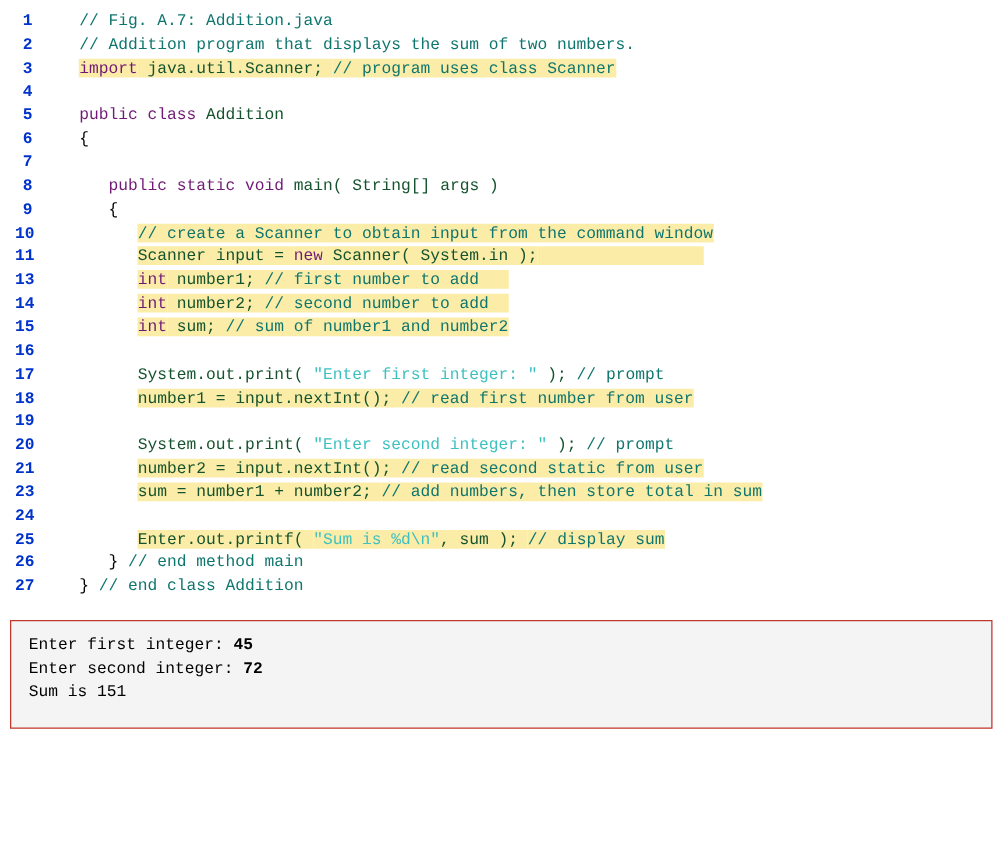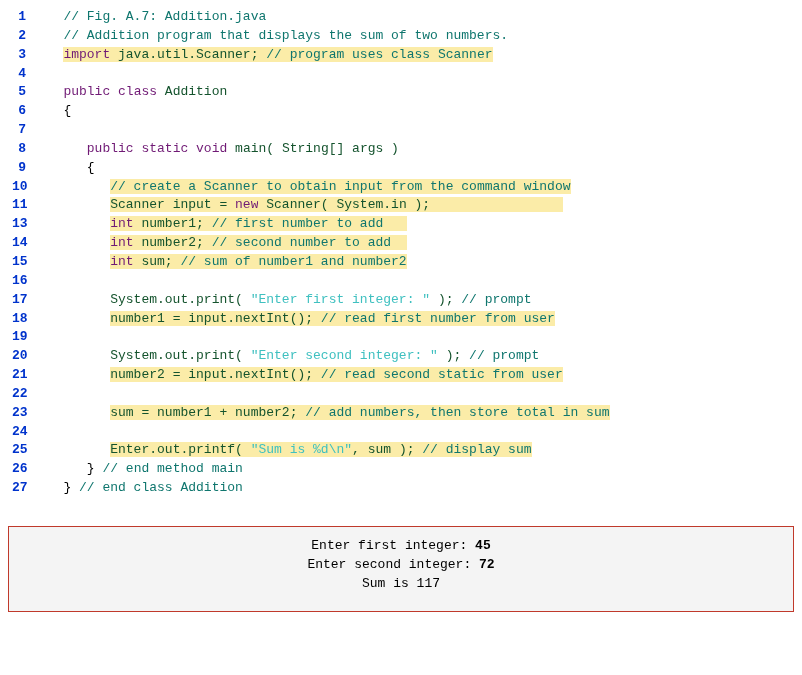--- a/index.html
+++ b/index.html
@@ -32,25 +32,24 @@
   }
   .comment { color: #0f766e; }
   .keyword { color: #701a75; }
   .string  { color: #3fc0c0; }
   .ident   { color: #14532d; }
   .punct   { color: #000; }
   .hl { background: #fbeca8; }
   .output-box {
     border: 1px solid #c0392b;
     background: #f4f4f4;
-    margin: 22px 4px 4px 4px;
+    margin: 11px 4px 4px 4px;
     padding: 10px 14px 18px 14px;
     white-space: pre;
     font-family: "Lucida Console", "Courier New", monospace;
-    text-align: center;
   }
   .bold { font-weight: bold; }
 </style>
 </head>
 <body>
 
 <div class="code-block" id="code-block">
     <div class="code-line"><span class="lineno">1</span><span class="code-content"><span>   </span><span class="comment">// Fig. A.7: Addition.java</span></span></div>
     <div class="code-line"><span class="lineno">2</span><span class="code-content"><span>   </span><span class="comment">// Addition program that displays the sum of two numbers.</span></span></div>
     <div class="code-line"><span class="lineno">3</span><span class="code-content"><span>   </span><span class="keyword hl">import</span><span class="ident hl"> java.util.Scanner; </span><span class="comment hl">// program uses class Scanner</span></span></div>
@@ -64,21 +63,20 @@
     <div class="code-line"><span class="lineno">11</span><span class="code-content"><span>         </span><span class="ident hl">Scanner input = </span><span class="keyword hl">new</span><span class="ident hl"> Scanner( System.in );</span><span class="hl">                 </span></span></div>
     <div class="code-line"><span class="lineno">13</span><span class="code-content"><span>         </span><span class="keyword hl">int</span><span class="ident hl"> number1; </span><span class="comment hl">// first number to add   </span></span></div>
     <div class="code-line"><span class="lineno">14</span><span class="code-content"><span>         </span><span class="keyword hl">int</span><span class="ident hl"> number2; </span><span class="comment hl">// second number to add  </span></span></div>
     <div class="code-line"><span class="lineno">15</span><span class="code-content"><span>         </span><span class="keyword hl">int</span><span class="ident hl"> sum; </span><span class="comment hl">// sum of number1 and number2</span></span></div>
     <div class="code-line"><span class="lineno">16</span><span class="code-content">&nbsp;</span></div>
     <div class="code-line"><span class="lineno">17</span><span class="code-content"><span class="ident">         System.out.print( </span><span class="string">"Enter first integer: "</span><span class="ident"> ); </span><span class="comment">// prompt</span></span></div>
     <div class="code-line"><span class="lineno">18</span><span class="code-content"><span>         </span><span class="ident hl">number1 = input.nextInt(); </span><span class="comment hl">// read first number from user</span></span></div>
     <div class="code-line"><span class="lineno">19</span><span class="code-content">&nbsp;</span></div>
     <div class="code-line"><span class="lineno">20</span><span class="code-content"><span class="ident">         System.out.print( </span><span class="string">"Enter second integer: "</span><span class="ident"> ); </span><span class="comment">// prompt</span></span></div>
     <div class="code-line"><span class="lineno">21</span><span class="code-content"><span>         </span><span class="ident hl">number2 = input.nextInt(); </span><span class="comment hl">// read second static from user</span></span></div>
-    <div class="code-line"><span class="lineno">22</span><span class="code-content">&nbsp;</span></div>
     <div class="code-line"><span class="lineno">23</span><span class="code-content"><span>         </span><span class="ident hl">sum = number1 + number2; </span><span class="comment hl">// add numbers, then store total in sum</span></span></div>
     <div class="code-line"><span class="lineno">24</span><span class="code-content">&nbsp;</span></div>
     <div class="code-line"><span class="lineno">25</span><span class="code-content"><span>         </span><span class="ident hl">Enter.out.printf( </span><span class="string hl">"Sum is %d\n"</span><span class="ident hl">, sum ); </span><span class="comment hl">// display sum</span></span></div>
     <div class="code-line"><span class="lineno">26</span><span class="code-content"><span class="punct">      } </span><span class="comment">// end method main</span></span></div>
     <div class="code-line"><span class="lineno">27</span><span class="code-content"><span class="punct">   } </span><span class="comment">// end class Addition</span></span></div>
   </div>
 
-<div class="output-box" id="output-box"><div><span>Enter first integer: </span><span class="bold">45</span></div><div><span>Enter second integer: </span><span class="bold">72</span></div><div><span>Sum is 117</span></div></div>
+<div class="output-box" id="output-box"><div><span>Enter first integer: </span><span class="bold">45</span></div><div><span>Enter second integer: </span><span class="bold">72</span></div><div><span>Sum is 151</span></div></div>
 
 </body></html>

